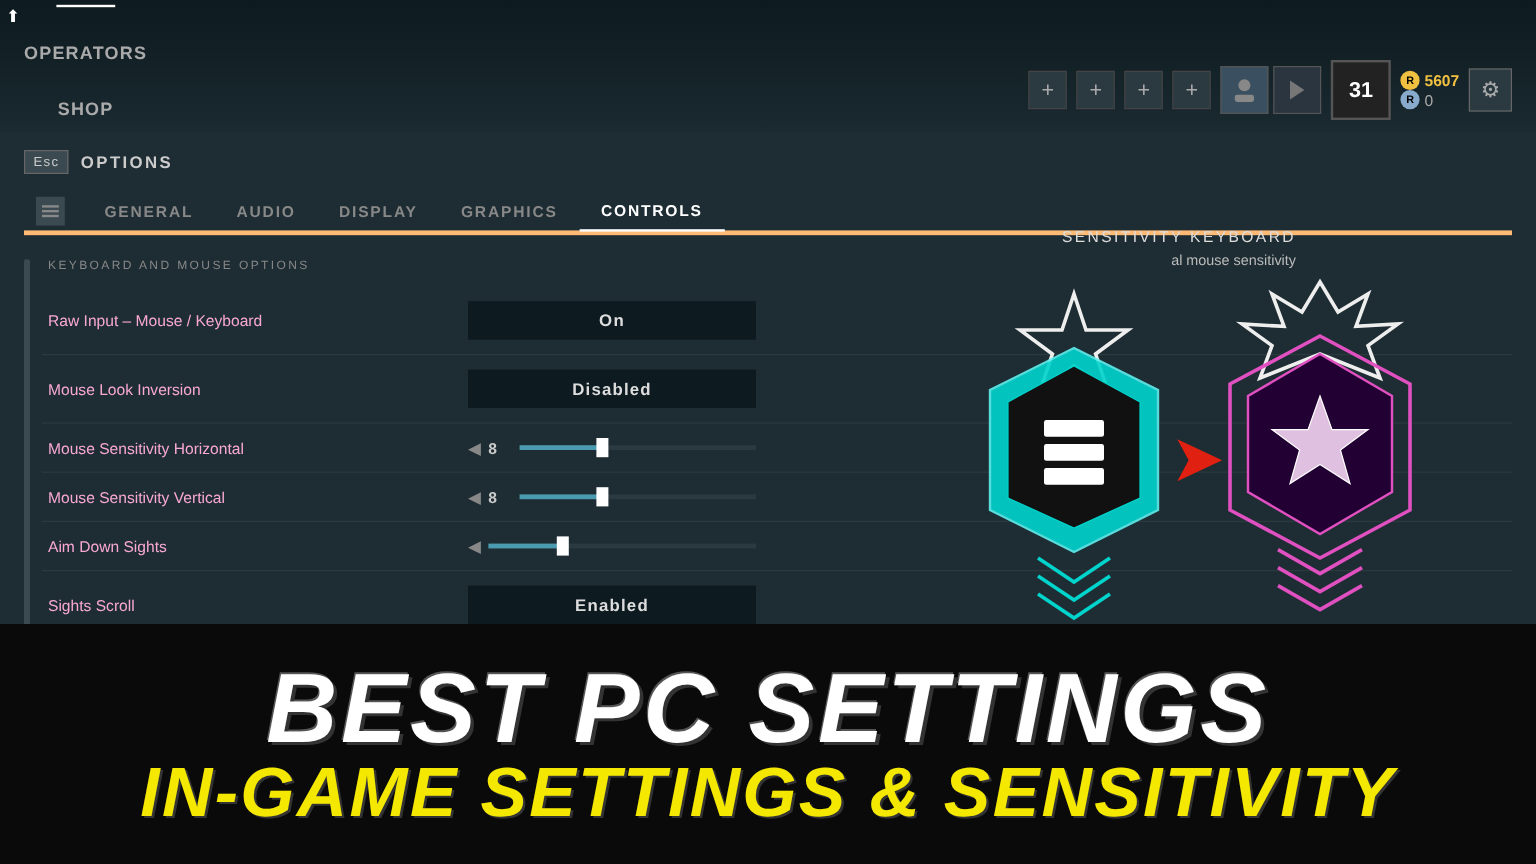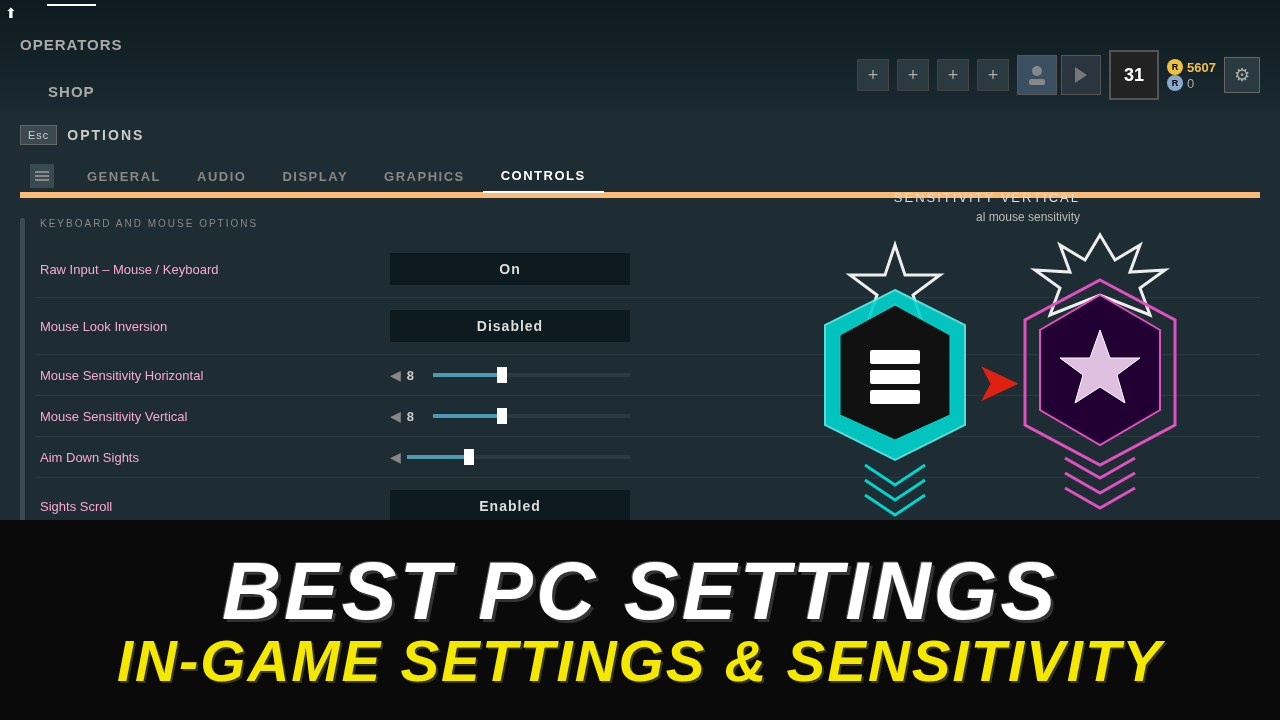--- a/index.html
+++ b/index.html
@@ -149,21 +149,21 @@
       font-weight: bold;
       letter-spacing: 2px;
     }
 
     
     .tab-nav {
       display: flex;
       align-items: center;
       gap: 0;
       margin-bottom: 20px;
-      border-bottom: 6px solid #fdba74;
+      border-bottom: 4px solid #fdba74;
       padding-left: 10px;
     }
 
     .tab-icon {
       width: 24px; height: 24px;
       background: #3a4a50;
       margin-right: 15px;
       display: flex; align-items: center; justify-content: center;
       color: #aaa;
       font-size: 14px;
@@ -468,21 +468,21 @@
       <div class="setting-row">
         <span class="setting-label">Sights Scroll</span>
         <div class="setting-value">
           <div class="value-box">Enabled</div>
         </div>
       </div>
 
     </div>
   </div>
 
-  <div style="position:absolute; top:80px; right:200px; color:#ddd; font-size:13px; letter-spacing:2px; z-index:7; pointer-events:none;">SENSITIVITY VERTICAL</div>
+  <div style="position:absolute; top:80px; right:200px; color:#ddd; font-size:13px; letter-spacing:2px; z-index:7; pointer-events:none;">SENSITIVITY KEYBOARD</div>
   <div style="position:absolute; top:100px; right:200px; color:#bbb; font-size:12px; z-index:7; pointer-events:none;">al mouse sensitivity</div>
 
   <div class="rank-overlay">
 
     <svg width="170" height="300" viewBox="0 0 170 300" style="position:absolute; left:30px; top:20px;">
 
       <polygon points="85,5 95,35 130,35 103,55 113,85 85,65 57,85 67,55 40,35 75,35" fill="none" stroke="#eee" stroke-width="3"></polygon>
 
       <polygon points="85,50 155,85 155,185 85,220 15,185 15,85" fill="#00d4cc" stroke="#5eeeee" stroke-width="2" opacity="0.9"></polygon>
       <polygon points="85,65 140,95 140,175 85,200 30,175 30,95" fill="#111" stroke="#00d4cc" stroke-width="1"></polygon>

